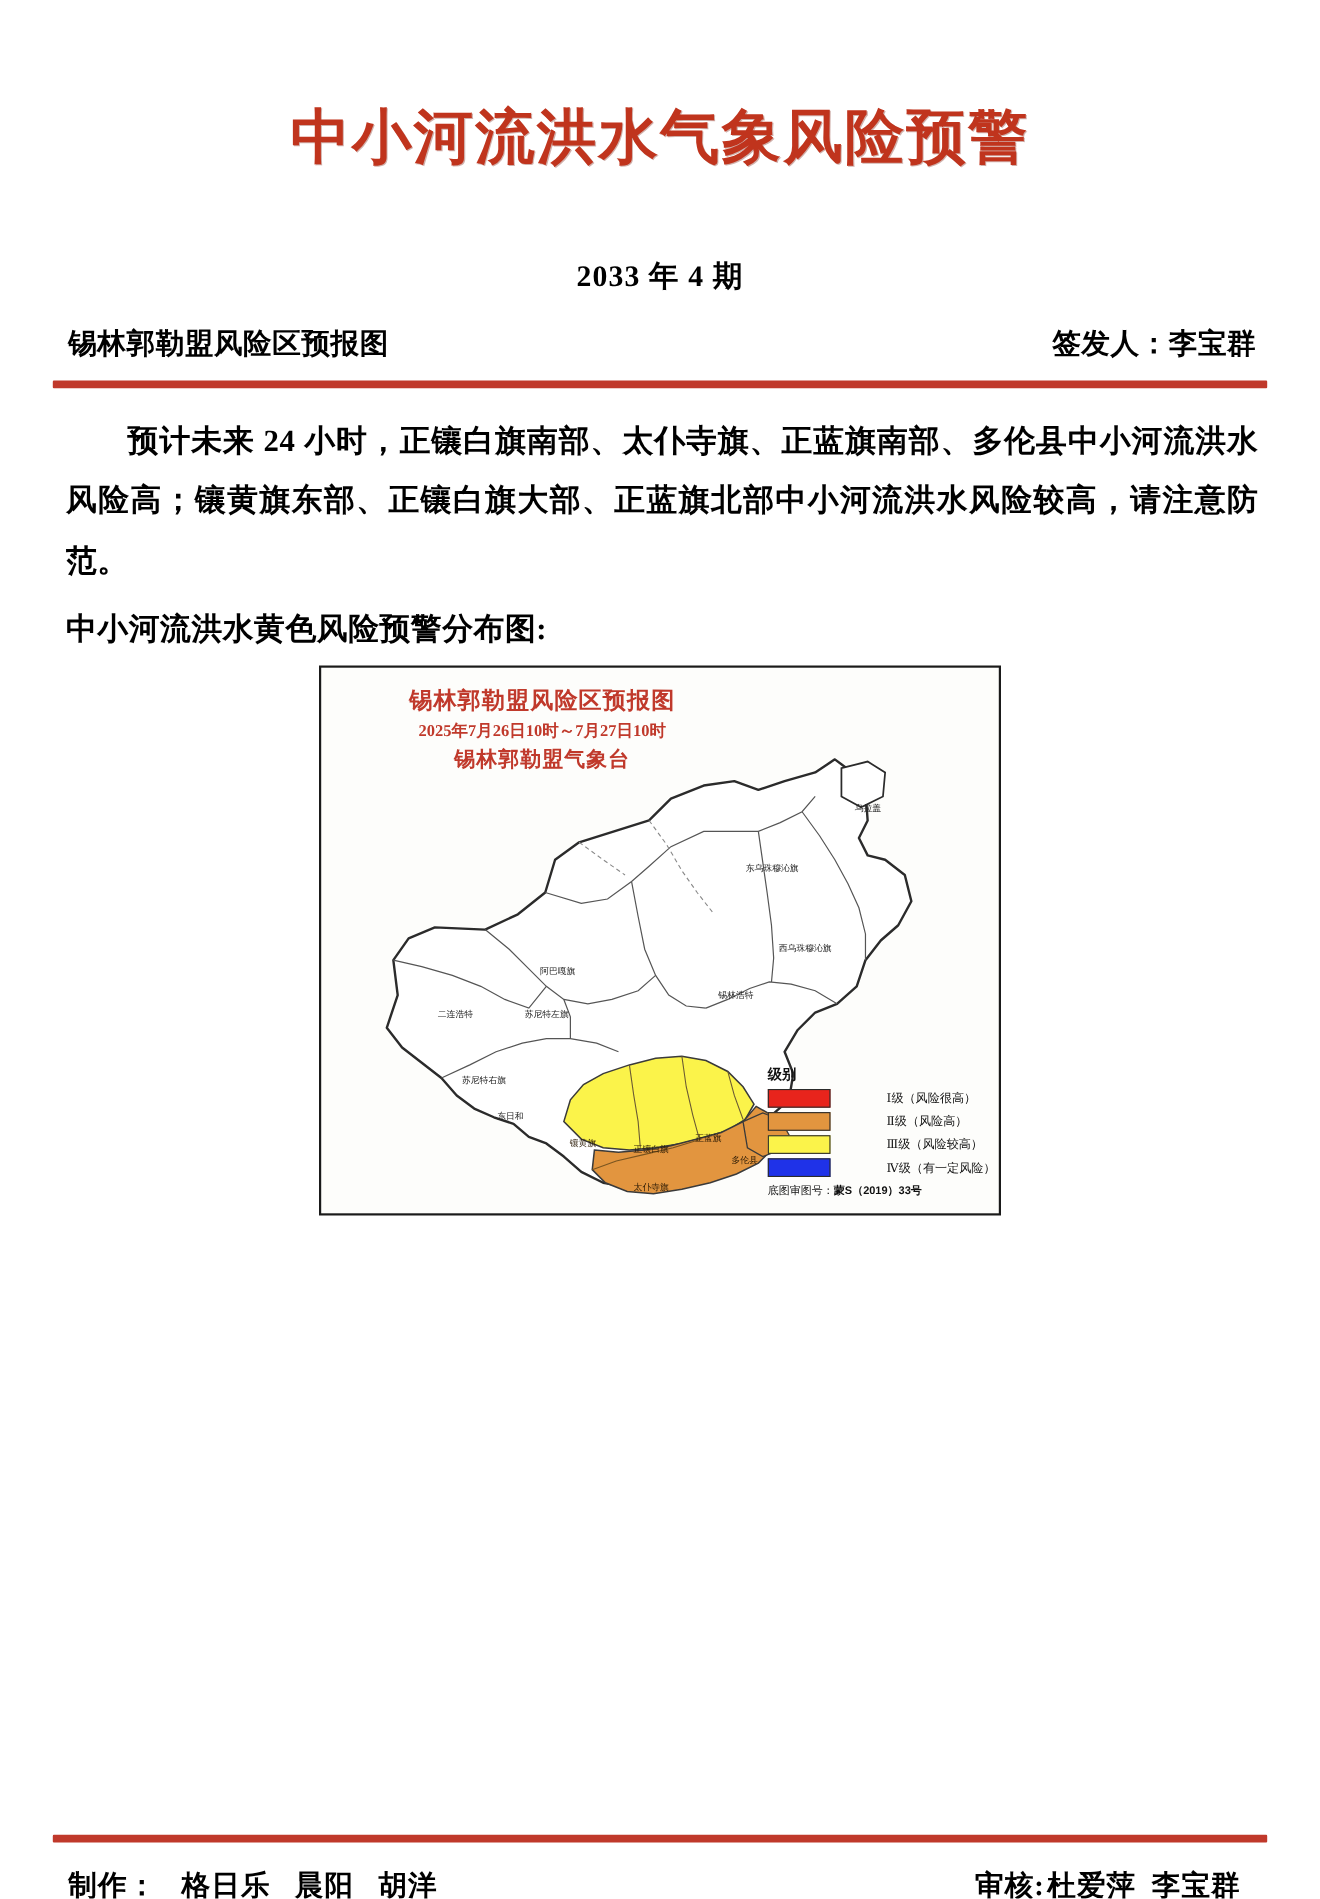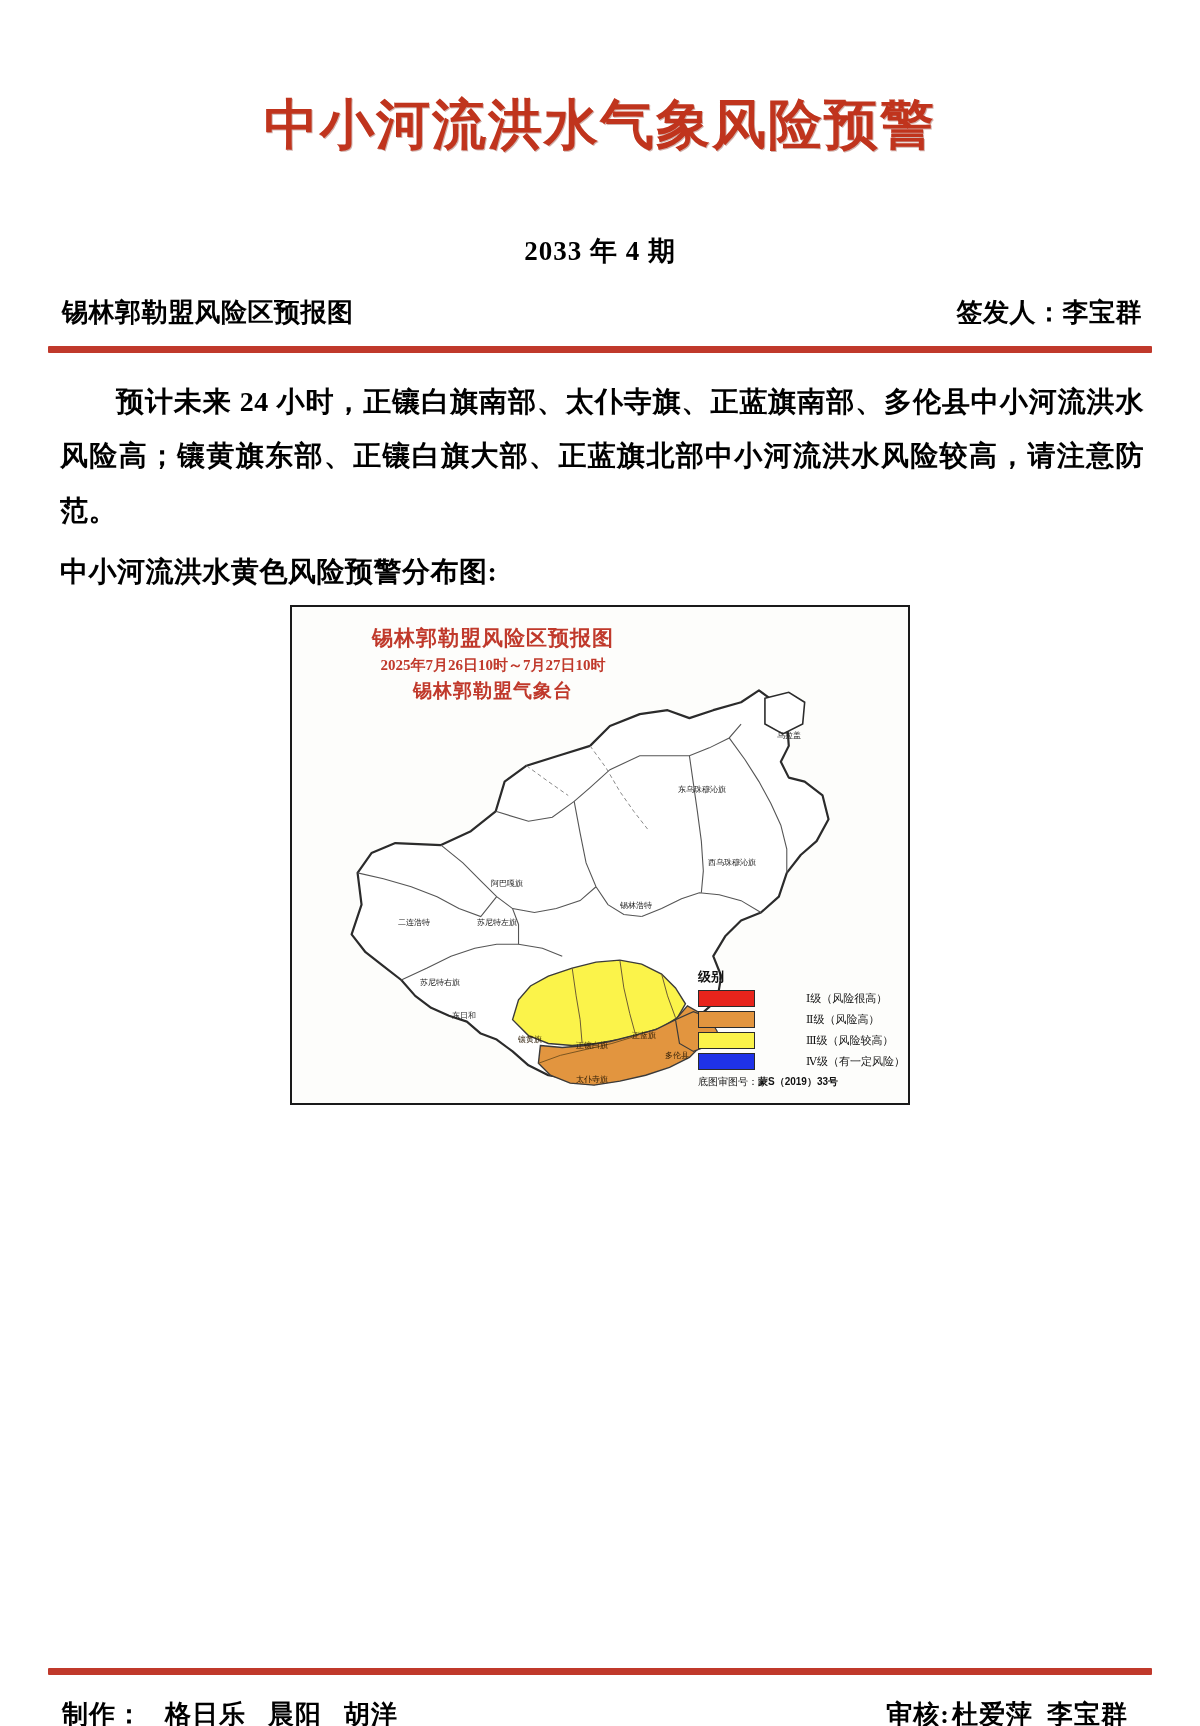--- a/index.html
+++ b/index.html
@@ -205,21 +205,21 @@
         <path d="M282,364 L286,392 L290,416 L292,440" fill="none" stroke="#6b5a33" stroke-width="1"></path>
         <path d="M330,356 L334,384 L340,410 L346,432" fill="none" stroke="#6b5a33" stroke-width="1"></path>
         <path d="M372,370 L378,392 L386,414" fill="none" stroke="#6b5a33" stroke-width="1"></path>
         <path d="M248,460 L270,452 L296,446 L322,440 L348,432" fill="none" stroke="#7a5520" stroke-width="1"></path>
       </svg>
 
       <div class="place-lbl" style="left:410px; top:182px;">东乌珠穆沁旗</div>
       <div class="place-lbl" style="left:122px; top:315px;">二连浩特</div>
       <div class="place-lbl" style="left:215px; top:276px;">阿巴嘎旗</div>
       <div class="place-lbl" style="left:440px; top:255px;">西乌珠穆沁旗</div>
-      <div class="place-lbl" style="left:344px; top:298px;">锡林浩特</div>
+      <div class="place-lbl" style="left:377px; top:298px;">锡林浩特</div>
       <div class="place-lbl" style="left:205px; top:315px;">苏尼特左旗</div>
       <div class="place-lbl" style="left:148px; top:375px;">苏尼特右旗</div>
       <div class="place-lbl" style="left:172px; top:408px;">东日和</div>
       <div class="place-lbl on-color" style="left:238px; top:432px;">镶黄旗</div>
       <div class="place-lbl on-color" style="left:300px; top:438px;">正镶白旗</div>
       <div class="place-lbl on-color" style="left:352px; top:428px;">正蓝旗</div>
       <div class="place-lbl on-color" style="left:385px; top:448px;">多伦县</div>
       <div class="place-lbl on-color" style="left:300px; top:472px;">太仆寺旗</div>
       <div class="place-lbl" style="left:497px; top:128px;">乌拉盖</div>
 

